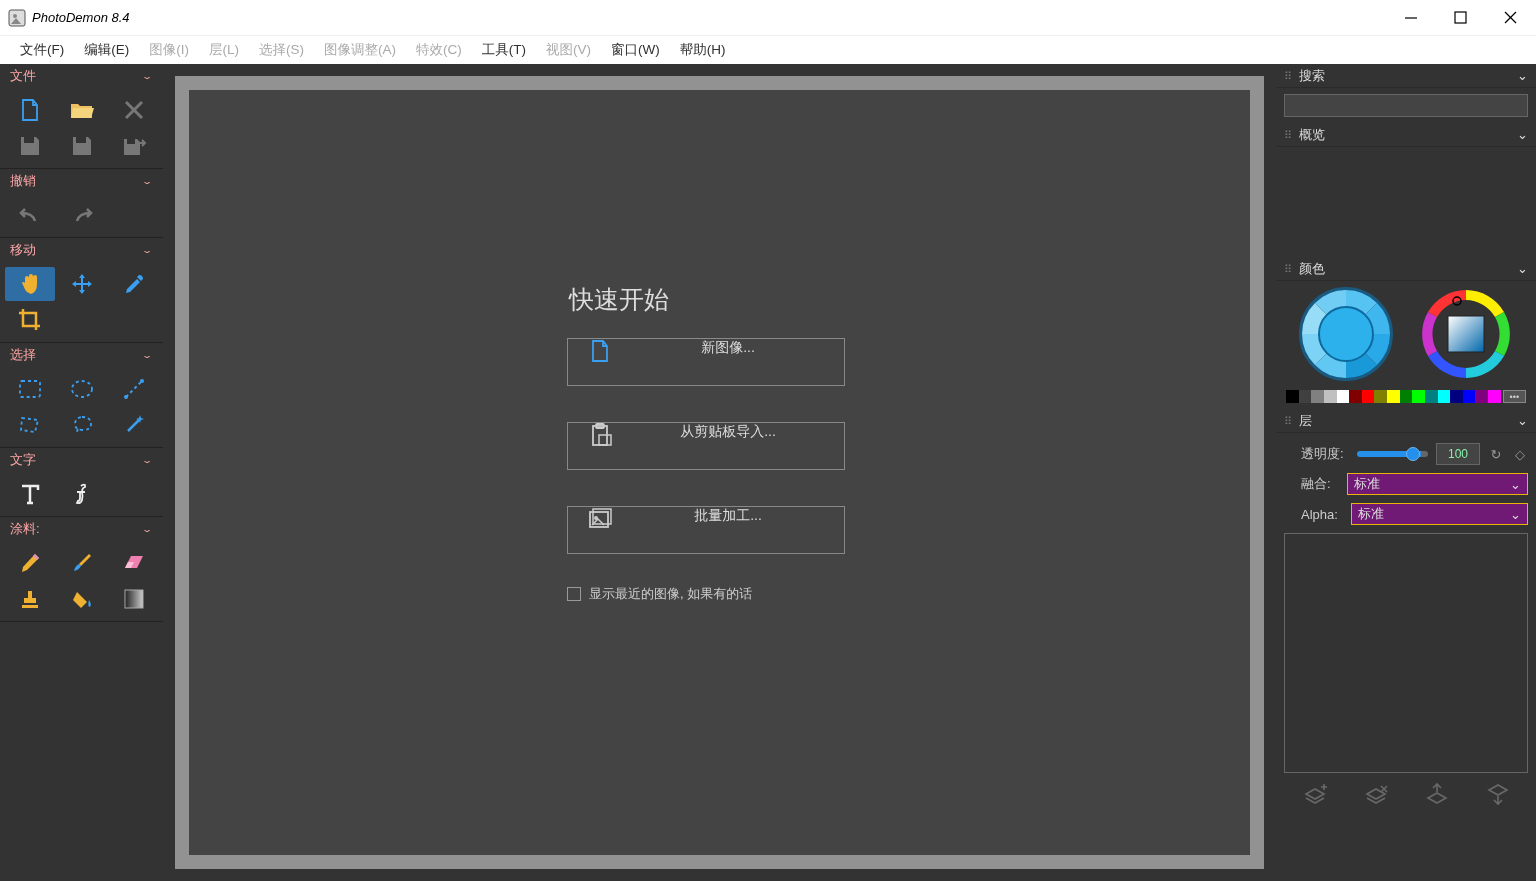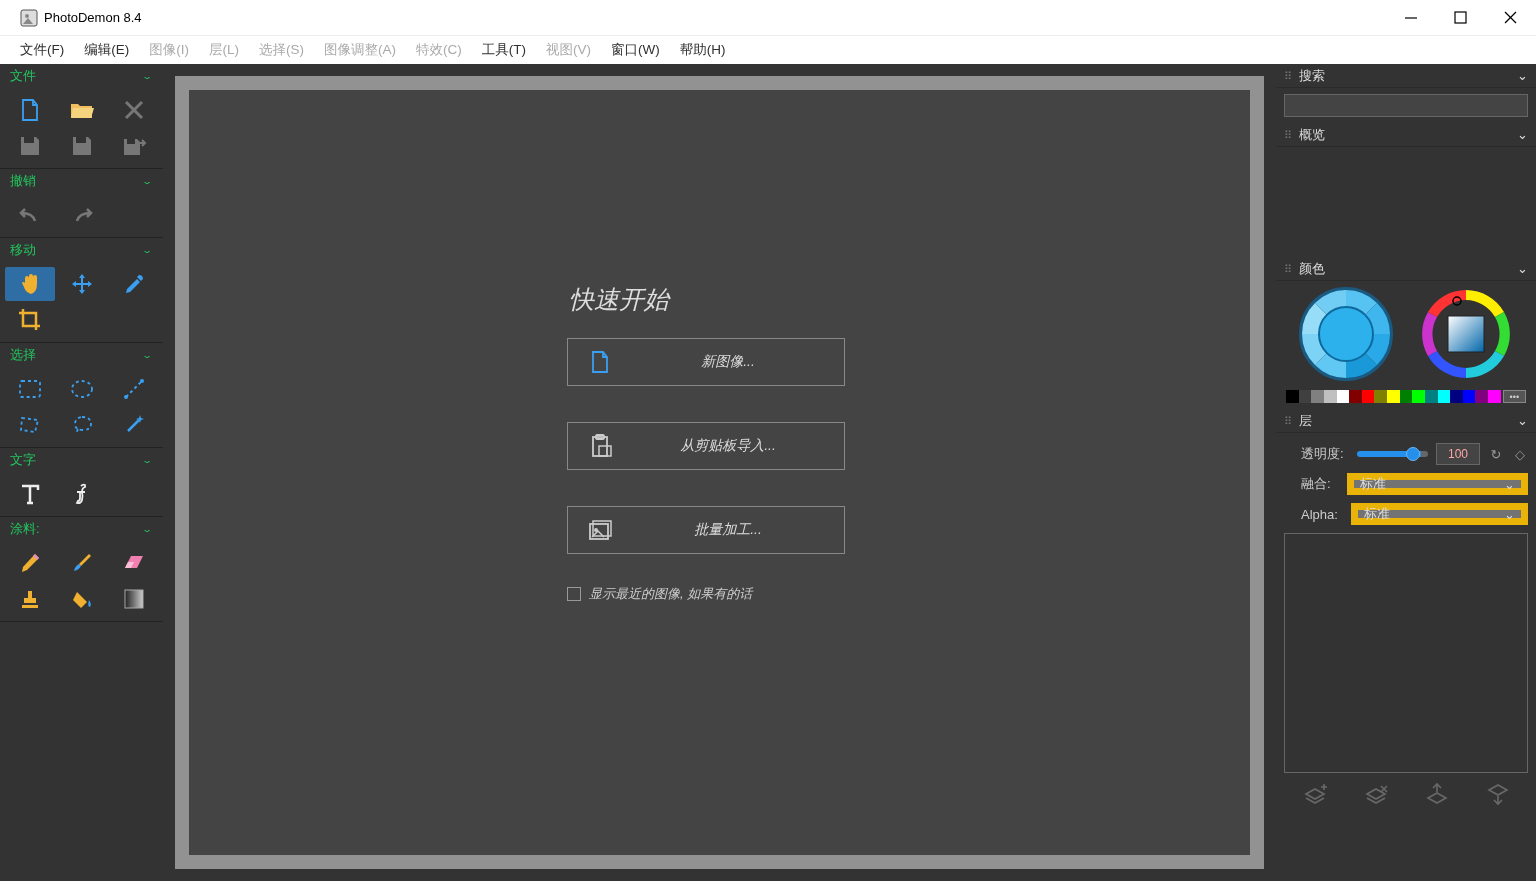--- a/index.html
+++ b/index.html
@@ -1,43 +1,43 @@
 <!DOCTYPE html>
 <html><head>
 <meta charset="utf-8">
 <style>
 * { margin: 0; padding: 0; box-sizing: border-box; font-family: "Microsoft YaHei", "Segoe UI", sans-serif; font-size: 13px; }
 body { width: 1536px; height: 881px; background: #fff; overflow: hidden; }
-.titlebar { height: 36px; background: #fff; display: flex; align-items: center; padding-left: 20px; border-bottom: 1px solid #eee; }
+.titlebar { height: 36px; background: #fff; display: flex; align-items: center; padding-left: 8px; border-bottom: 1px solid #eee; font-style: italic; }
 .titlebar .logo { width: 18px; height: 18px; margin-right: 6px; }
 .titlebar .title { font-size: 13px; color: #000; flex: 1; }
 .winbtns { display: flex; height: 100%; }
 .winbtn { width: 50px; height: 100%; display: flex; align-items: center; justify-content: center; cursor: pointer; }
 .winbtn svg { width: 12px; height: 12px; stroke: #000; fill: none; }
 .menubar { height: 28px; background: #fff; display: flex; align-items: center; padding: 0 10px; color: #303030; }
 .menubar .mitem { padding: 4px 10px; font-size: 13.5px; cursor: pointer; }
 .menubar .mitem.disabled { color: #aaa; }
 .workspace { position: absolute; top: 64px; left: 0; right: 0; bottom: 0; display: flex; background: #333; }
 
 
 .toolbox { width: 163px; background: #333; flex-shrink: 0; }
 .tgroup { border-bottom: 1px solid #222; }
-.thdr { height: 24px; background: #333; color: #22c55e; display: flex; align-items: center; justify-content: space-between; padding: 0 10px 0 10px; font-size: 13px; cursor: pointer; }
+.thdr { height: 24px; background: #333; color: #fca5a5; display: flex; align-items: center; justify-content: space-between; padding: 0 10px 0 10px; font-size: 13px; cursor: pointer; }
 .thdr .chev { font-size: 14px; transform: scaleY(0.6); }
 .tgrid { display: grid; grid-template-columns: repeat(3, 50px); gap: 2px; padding: 5px; }
 .tbtn { width: 50px; height: 34px; display: flex; align-items: center; justify-content: center; cursor: pointer; border-radius: 2px; }
 .tbtn.selected { background: #2f6da5; }
 
 
 .canvas-outer { flex: 1; background: #333; padding: 12px; }
-.canvas-border { width: 100%; height: 100%; background: #929292; padding: 14px; font-style: italic; }
+.canvas-border { width: 100%; height: 100%; background: #929292; padding: 14px; }
 .canvas { width: 100%; height: 100%; background: #444; display: flex; align-items: center; justify-content: center; }
 .quickstart { width: 305px; text-align: left; margin-top:-60px; }
 .qs-title { font-size: 25px; color: #ddd; margin-bottom: 22px; margin-left: 2px; }
-.qs-btn { width: 278px; height: 48px; border: 1px solid #888; margin-bottom: 36px; display: flex; align-items: center; cursor: pointer; color: #ddd; }
+.qs-btn { width: 278px; height: 48px; border: 1px solid #888; margin-bottom: 36px; display: flex; align-items: flex-start; cursor: pointer; color: #ddd; }
 .qs-btn.selected { border: 2px solid #2590ec; }
 .qs-btn .qicon { width: 64px; display: flex; align-items: center; justify-content: center; }
 .qs-btn .qlabel { flex: 1; text-align: center; font-size: 14px; padding-right:20px; }
 .qs-check { display: flex; align-items: center; gap: 8px; color: #ccc; font-size: 14px; margin-top: -5px; }
 .qs-check .box { width: 14px; height: 14px; border: 1px solid #999; }
 
 
 .rpanels { width: 260px; background: #333; flex-shrink: 0; display: flex; flex-direction: column; }
 .phdr { height: 24px; background: #333; color: #ddd; display: flex; align-items: center; justify-content: space-between; padding: 0 8px; font-size: 13px; border-bottom:1px solid #2a2a2a; cursor:pointer; }
 .phdr .grip { color: #777; margin-right: 6px; letter-spacing: 1px; font-size:11px; line-height:6px;}
@@ -45,23 +45,23 @@
 .pbody { background: #333; padding: 6px 8px; }
 .search-input { width: 100%; height: 23px; background: #444; border: 1px solid #666; }
 .colorwheels { display: flex; justify-content: space-around; padding: 2px 4px 4px; }
 .swatches { display: flex; padding: 2px 4px 4px; gap:0; align-items:center;}
 .sw { width: 13px; height: 13px; }
 .swmore { width:24px; height:13px; background:#555; border:1px solid #888; display:flex; align-items:center; justify-content:center; color:#ccc; font-size:9px; margin-left:2px;}
 .layer-row { display: flex; align-items: center; gap: 8px; padding: 4px 0; color: #ccc; font-size:13px; }
 .l-label { width: 48px; margin-left: 17px; }
 .slider { flex: 1; height: 6px; background: linear-gradient(to right, #2590ec 0%, #2590ec 90%, #666 90%); border-radius: 3px; position: relative; cursor:pointer;}
 .slider .thumb { position: absolute; right: 8px; top: -4px; width: 14px; height: 14px; border-radius: 50%; background: #2590ec; border:1px solid #6bb6f0;}
-.numbox { width: 44px; height: 22px; background: #444; border: 1px solid #666; color: #fca5a5; display: flex; align-items: center; justify-content: center; font-size:12px;}
+.numbox { width: 44px; height: 22px; background: #444; border: 1px solid #666; color: #86efac; display: flex; align-items: center; justify-content: center; font-size:12px;}
 .iconbtn { width:16px; height:16px; display:flex; align-items:center; justify-content:center; color:#999;}
-.combo { flex: 1; height: 22px; background: #737373; border: 7px solid #eab308; color: #ddd; display: flex; align-items: center; justify-content: space-between; padding: 0 6px; font-size:12px; cursor:pointer;}
+.combo { flex: 1; height: 22px; background: #701a75; border: 1px solid #eab308; color: #ddd; display: flex; align-items: center; justify-content: space-between; padding: 0 6px; font-size:12px; cursor:pointer;}
 .layerlist { height: 240px; border: 1px solid #666; background: #333; margin: 4px 0; }
 .layerbtns { display: flex; justify-content: space-around; padding-top: 4px; }
 .lbtn { width: 26px; height: 26px; display: flex; align-items: center; justify-content: center; opacity: 0.35; }
 
 svg { overflow: visible; }
 </style>
 </head>
 <body>
 
 <div class="titlebar">

